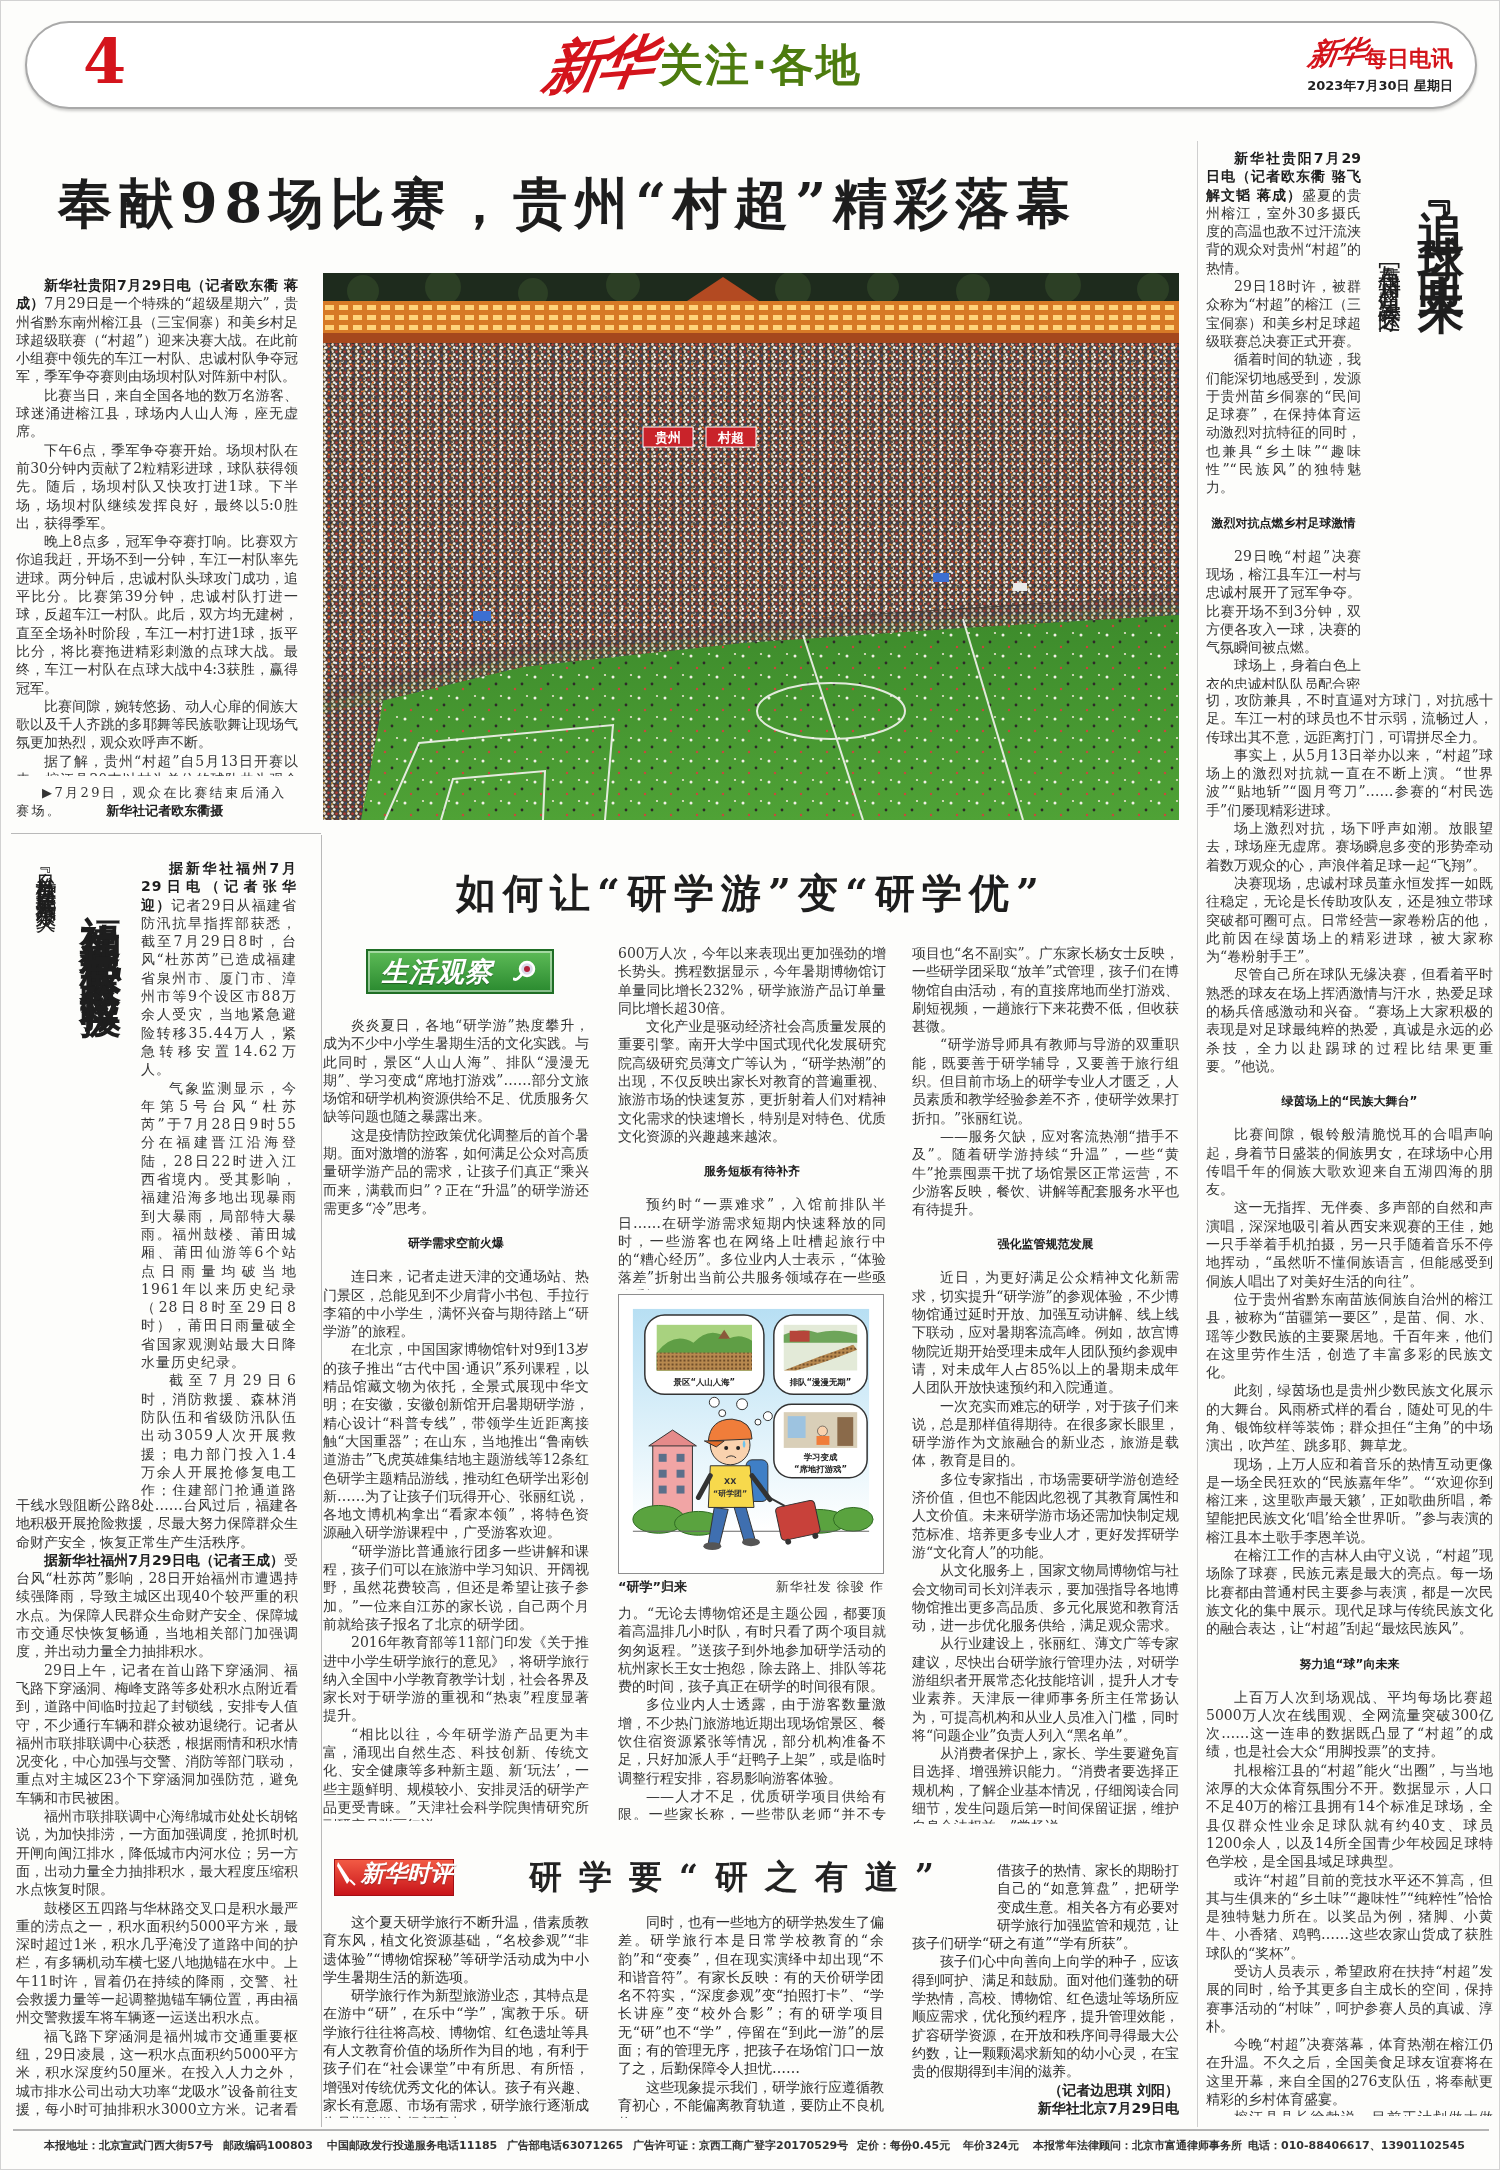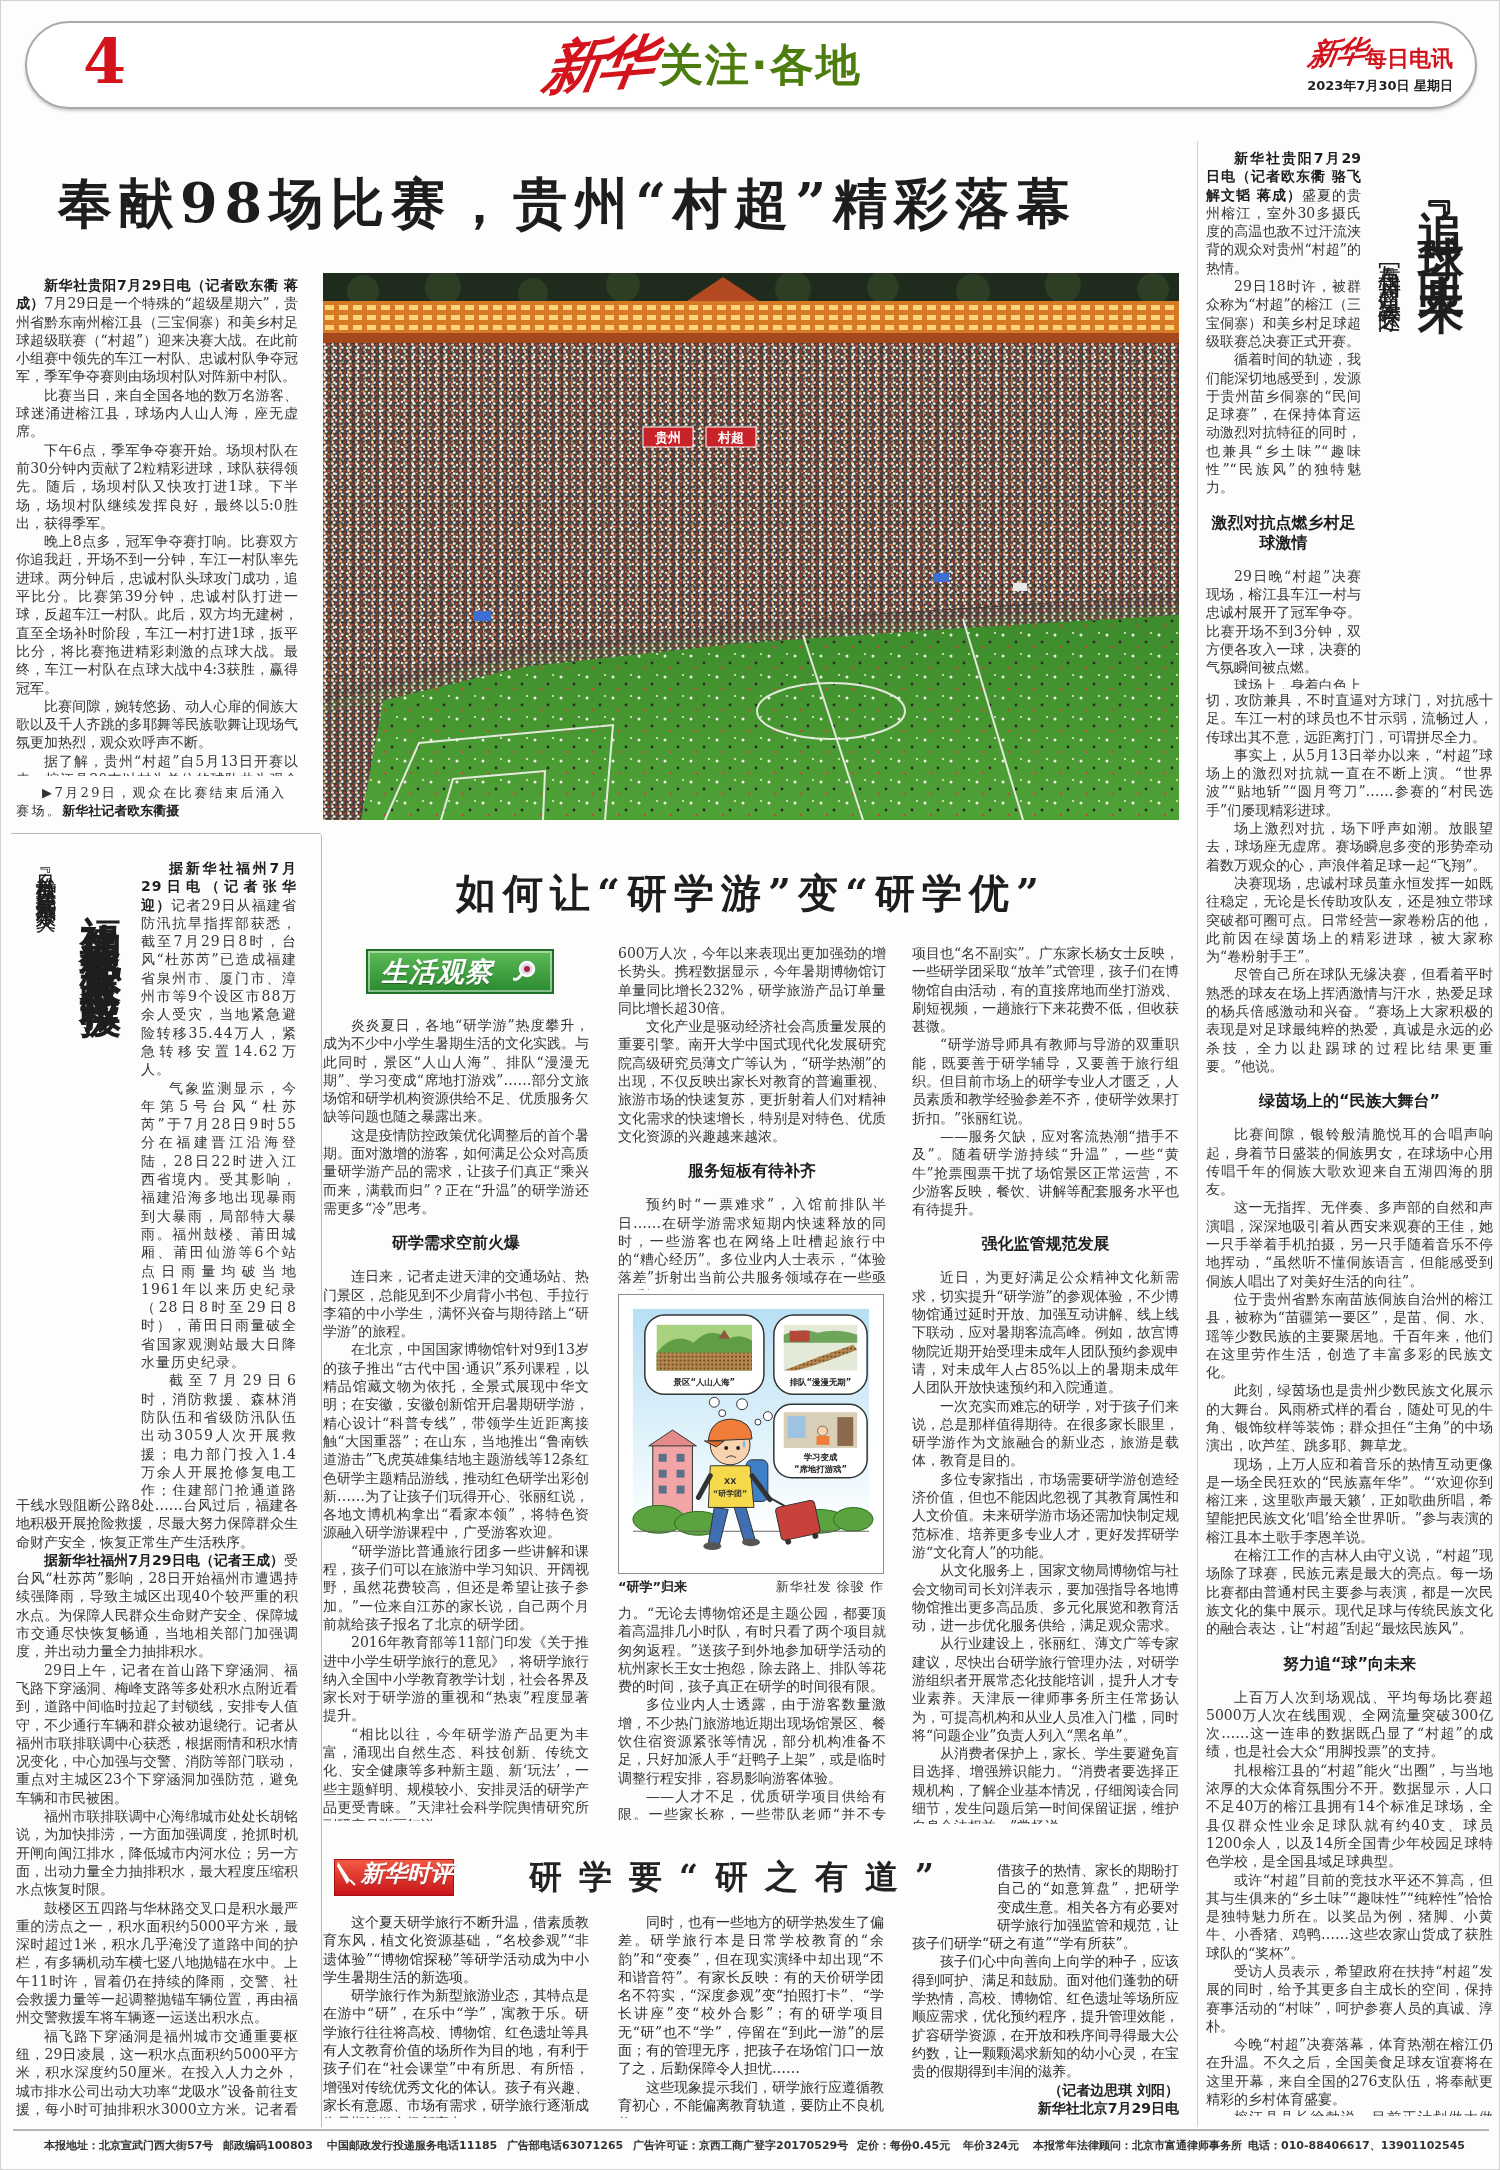--- a/index.html
+++ b/index.html
@@ -24,29 +24,29 @@
 .feature-sub{left:1376px;top:244px;font:23px/26px "DejaVu Sans",sans-serif;letter-spacing:4px}
 .ty-sub{left:33px;top:855px;font:21px/24px "DejaVu Sans",sans-serif;letter-spacing:2px}
 .ty-title{left:78px;top:882px;font:bold 41px/44px "DejaVu Serif",serif;letter-spacing:7.5px}
 .st-headline{left:322px;top:868px;width:856px;text-align:center;font:bold 40px/48px "DejaVu Serif",serif;letter-spacing:7px;color:#1d1d1d;white-space:nowrap}
 .cm-headline{left:528px;top:1855px;font:bold 33px/42px "DejaVu Serif",serif;letter-spacing:17px;color:#222;white-space:nowrap}
 
 .col{position:absolute;overflow:hidden;font-size:14px;line-height:18.3px;text-align:justify;color:#363636}
 .col p{text-indent:2em}
 .col p.noindent{text-indent:0}
 .col p b{font-family:"DejaVu Sans",sans-serif;font-weight:bold;color:#1e1e1e}
-.col h4{font-family:"DejaVu Sans",sans-serif;font-weight:bold;font-size:16px;line-height:20px;text-align:center;color:#1e1e1e;margin:16px 0 14px;text-indent:0}
+.col h4{font-family:"DejaVu Sans",sans-serif;font-weight:bold;font-size:12px;line-height:20px;text-align:center;color:#1e1e1e;margin:16px 0 14px;text-indent:0}
 .col p.blk-byline{text-align:right;text-indent:0;font-family:"DejaVu Sans",sans-serif;font-weight:bold;color:#222}
 .col.spaced{letter-spacing:1px}
 .col.comment{color:#2e2e2e}
 .spacer-float{float:left;width:85px;height:55px}
 
 .photo{left:322px;top:272px;width:856px;height:547px;overflow:hidden;background:#3c352f}
 .photo-caption{left:15px;top:783px;width:285px;font-size:13px;line-height:18px;letter-spacing:2.4px;text-indent:2em;color:#333}
-.photo-caption .credit{font-family:"DejaVu Sans",sans-serif;font-weight:bold;letter-spacing:0;color:#222}
+.photo-caption .credit{font-family:"DejaVu Sans",sans-serif;font-weight:bold;letter-spacing:0;margin-left:44px;color:#222}
 
 .rule{position:absolute;background:#b9b9b9}
 
 .badge-life{left:365px;top:948px;width:188px;height:45px;border:2px solid #1f6e25;background:linear-gradient(#5dbb57,#2a8a2f);box-shadow:inset 0 0 0 2px rgba(255,255,255,.45);display:flex;align-items:center;justify-content:center;gap:20px}
 .badge-life span{font:bold italic 27px/30px "DejaVu Sans",sans-serif;color:#fff;letter-spacing:1px;text-shadow:0 1px 1px rgba(0,0,0,.35)}
 .badge-comment{left:333px;top:1858px;width:120px;height:37px;background:linear-gradient(#f25a44,#c8141a);border:1px solid #a30f14;display:flex;align-items:flex-start;justify-content:center;gap:4px}
 .badge-comment span{font:bold italic 23px/26px "DejaVu Sans",sans-serif;color:#fff;text-shadow:0 1px 1px rgba(0,0,0,.3)}
 
 .cartoon{left:617px;top:1293px;width:266px;height:280px;border:1px solid #8d8d8d;background:#fff}
 .c-label{font:bold 8.5px "DejaVu Sans",sans-serif;text-anchor:middle;fill:#222}

